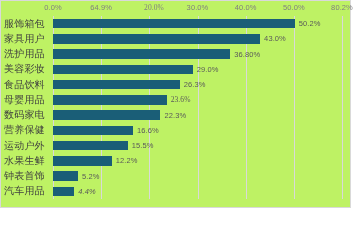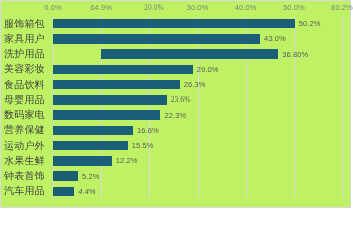--- a/index.html
+++ b/index.html
@@ -145,21 +145,21 @@
       </div>
     <div id="bars">
         <div class="bar-row" style="top: 2.8975px; height: 9.455px;">
           <div class="bar-rect" style="width: 241.797px; background: rgb(26, 94, 119);"></div>
           <span class="bar-value">50.2%</span>
         </div>
         <div class="bar-row" style="top: 18.1475px; height: 9.455px;">
           <div class="bar-rect" style="width: 207.117px; background: rgb(26, 94, 119);"></div>
           <span class="bar-value">43.0%</span>
         </div>
-        <div class="bar-row" style="top: 33.3975px; height: 9.455px; margin-left: 48px;">
+        <div class="bar-row" style="top: 33.3975px; height: 9.455px;">
           <div class="bar-rect" style="width: 177.253px; background: rgb(26, 94, 119);"></div>
           <span class="bar-value">36.80%</span>
         </div>
         <div class="bar-row" style="top: 48.6475px; height: 9.455px;">
           <div class="bar-rect" style="width: 139.683px; background: rgb(26, 94, 119);"></div>
           <span class="bar-value">29.0%</span>
         </div>
         <div class="bar-row" style="top: 63.8975px; height: 9.455px; text-align: center;">
           <div class="bar-rect" style="width: 126.678px; background: rgb(26, 94, 119);"></div>
           <span class="bar-value">26.3%</span>

